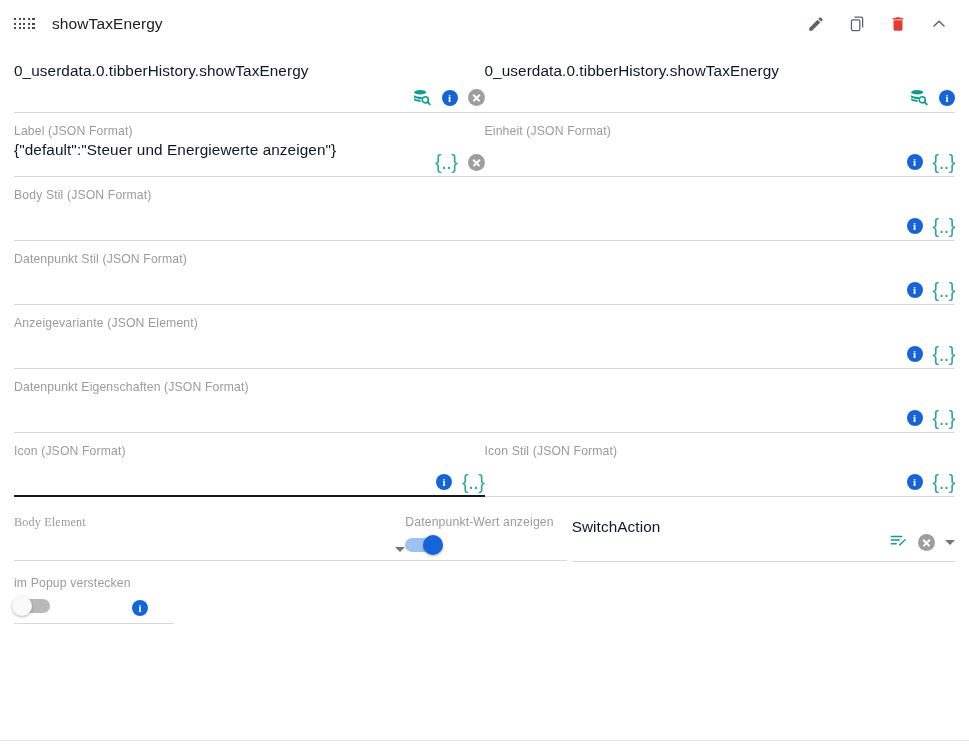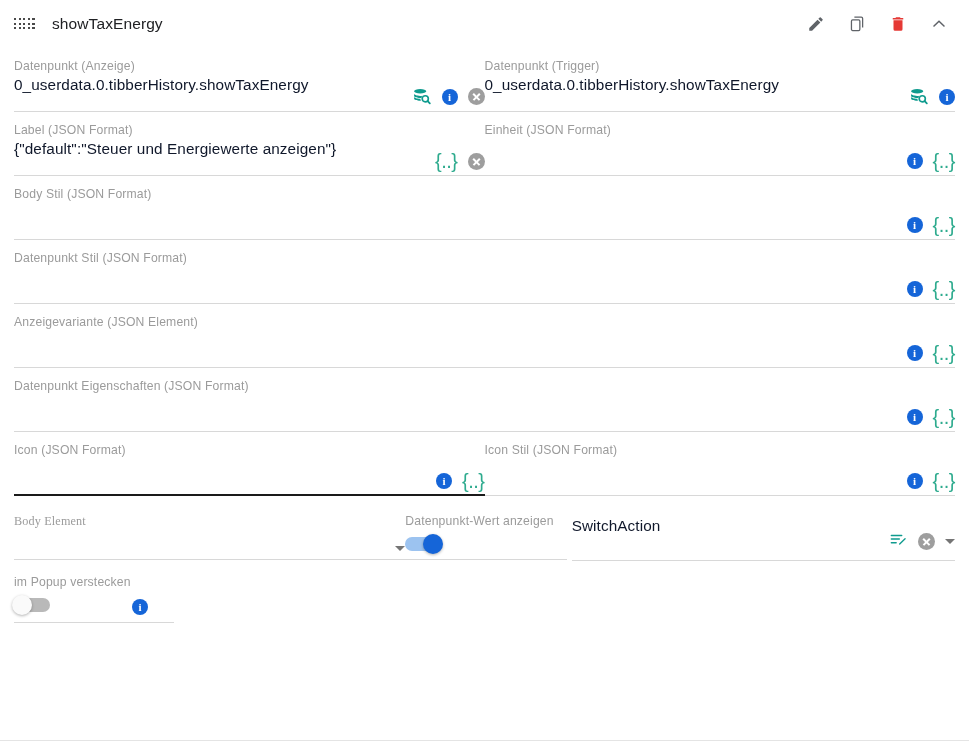--- a/index.html
+++ b/index.html
@@ -302,41 +302,39 @@
         </svg>
       </div>
     </div>
   </div>
 
   <div class="body">
 
     <div class="row">
       <div class="field half">
         <div class="field-inner">
-          <div class="flabel">Datenpunkt (Anzeige)</div>
           <div class="fvalue">0_userdata.0.tibberHistory.showTaxEnergy</div>
           <div class="field-icons tight">
             <span class="ico">
               <svg width="21" height="21" viewBox="0 0 24 24">
                 <ellipse cx="10.5" cy="6" rx="7" ry="2.6" fill="#0f9b8e"></ellipse>
                 <path fill="#0f9b8e" d="M3.5 6v5.2c0 1.44 3.13 2.6 7 2.6.5 0 1-.02 1.45-.06A5.4 5.4 0 0 1 13 11.1c-.77.13-1.63.2-2.5.2-3.87 0-7-1.16-7-2.6V6z"></path>
                 <path fill="#0f9b8e" d="M3.5 11.6v2.6c0 1.44 3.13 2.6 7 2.6.3 0 .6-.01.9-.02a5.45 5.45 0 0 1-.72-2.13c-.06 0-.12.01-.18.01-3.87 0-7-1.16-7-2.6z"></path>
                 <circle cx="16.3" cy="14.6" r="3.5" fill="none" stroke="#0f9b8e" stroke-width="1.9"></circle>
                 <path stroke="#0f9b8e" stroke-width="2.1" stroke-linecap="round" d="m19.1 17.4 2.4 2.4"></path>
               </svg>
             </span>
             <span class="info-ico">i</span>
             <span class="clear-ico"></span>
           </div>
           <div class="underline"></div>
         </div>
       </div>
       <div class="field half" style="margin-left:0">
         <div class="field-inner">
-          <div class="flabel">Datenpunkt (Trigger)</div>
           <div class="fvalue">0_userdata.0.tibberHistory.showTaxEnergy</div>
           <div class="field-icons tight">
             <span class="ico">
               <svg width="21" height="21" viewBox="0 0 24 24">
                 <ellipse cx="10.5" cy="6" rx="7" ry="2.6" fill="#0f9b8e"></ellipse>
                 <path fill="#0f9b8e" d="M3.5 6v5.2c0 1.44 3.13 2.6 7 2.6.5 0 1-.02 1.45-.06A5.4 5.4 0 0 1 13 11.1c-.77.13-1.63.2-2.5.2-3.87 0-7-1.16-7-2.6V6z"></path>
                 <path fill="#0f9b8e" d="M3.5 11.6v2.6c0 1.44 3.13 2.6 7 2.6.3 0 .6-.01.9-.02a5.45 5.45 0 0 1-.72-2.13c-.06 0-.12.01-.18.01-3.87 0-7-1.16-7-2.6z"></path>
                 <circle cx="16.3" cy="14.6" r="3.5" fill="none" stroke="#0f9b8e" stroke-width="1.9"></circle>
                 <path stroke="#0f9b8e" stroke-width="2.1" stroke-linecap="round" d="m19.1 17.4 2.4 2.4"></path>
               </svg>

